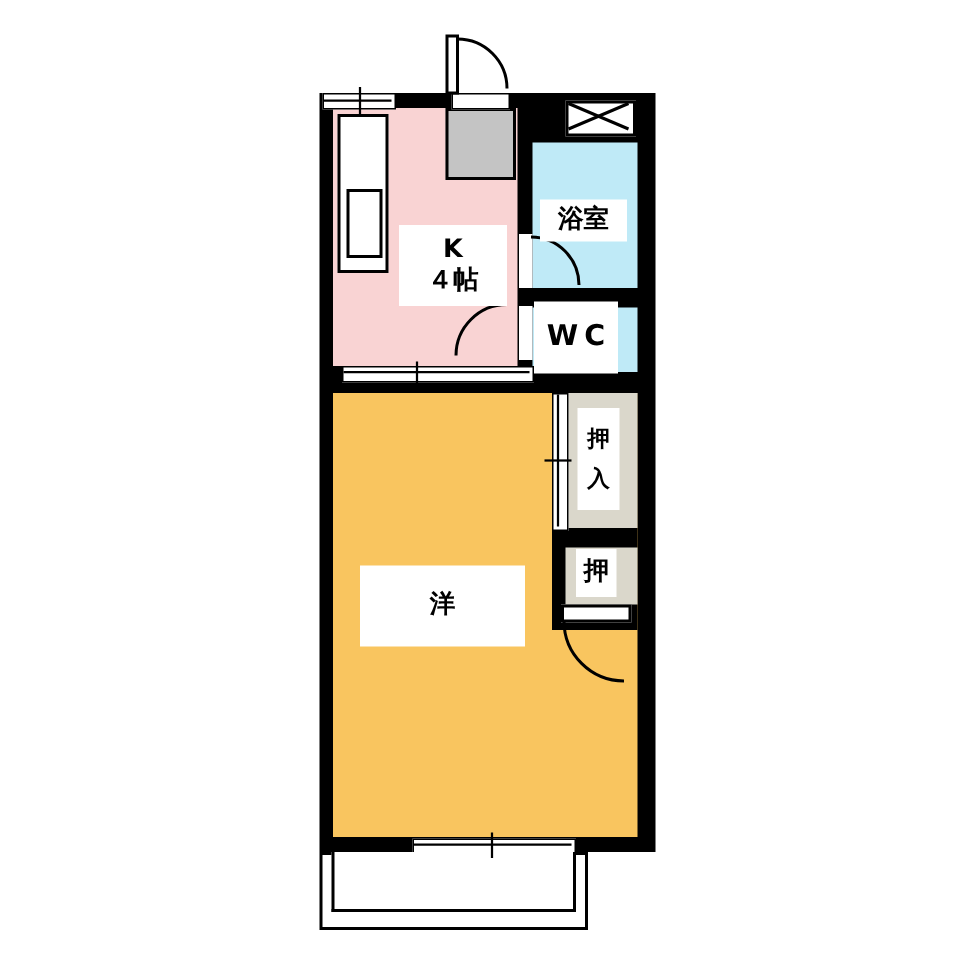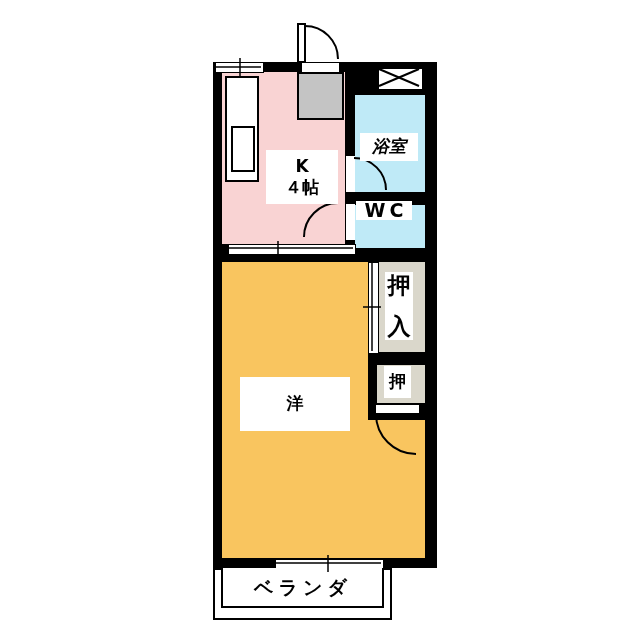--- a/index.html
+++ b/index.html
@@ -34,23 +34,23 @@
   #crossed-box{left:377px;top:67px;width:43px;height:20px;background:#fff;border:2px solid #000;}
   
   #veranda-outer{left:213px;top:568px;width:175px;height:48px;background:#fff;border:2px solid #000;}
   #veranda-inner{left:221px;top:568px;width:159px;height:38px;background:#fff;
     border:2px solid #000;border-top:none;}
   
   .lbl{background:#fff;color:#000;font-weight:bold;display:flex;
     flex-direction:column;align-items:center;justify-content:center;
     text-align:center;line-height:1.25;}
   #lbl-k{left:266px;top:150px;width:72px;height:54px;font-size:17px;}
-  #lbl-bath{left:360px;top:133px;width:58px;height:28px;font-size:17px;font-style:italic;}
-  #lbl-wc{left:356px;top:201px;width:56px;height:19px;font-size:19px;letter-spacing:4px;text-indent:4px;}
-  #lbl-oshiire{left:385px;top:272px;width:28px;height:68px;font-size:23px;line-height:1.8;word-break:break-all;}
+  #lbl-bath{left:360px;top:133px;width:58px;height:28px;font-size:17px;}
+  #lbl-wc{left:356px;top:201px;width:56px;height:48px;font-size:19px;letter-spacing:4px;text-indent:4px;}
+  #lbl-oshiire{left:385px;top:272px;width:28px;height:68px;font-size:15px;line-height:1.8;word-break:break-all;}
   #lbl-oshi{left:384px;top:366px;width:27px;height:32px;font-size:17px;}
   #lbl-western{left:240px;top:377px;width:110px;height:54px;font-size:17px;}
   #lbl-veranda{left:221px;top:572px;width:159px;height:32px;background:transparent;
     font-size:19px;letter-spacing:5px;text-indent:5px;}
   
   #overlay{left:0;top:0;width:640px;height:640px;pointer-events:none;}
 </style>
 </head>
 <body>
 
@@ -125,17 +125,14 @@
   </div>
   <div class="abs lbl" id="lbl-oshiire">
     <span>押入</span>
   </div>
   <div class="abs lbl" id="lbl-oshi">
     <span>押</span>
   </div>
   <div class="abs lbl" id="lbl-western">
     <span>洋</span>
   </div>
-  <div class="abs lbl" id="lbl-veranda">
-    <span>ベランダ</span>
-  </div>
 
 </div>
 
 </body></html>

